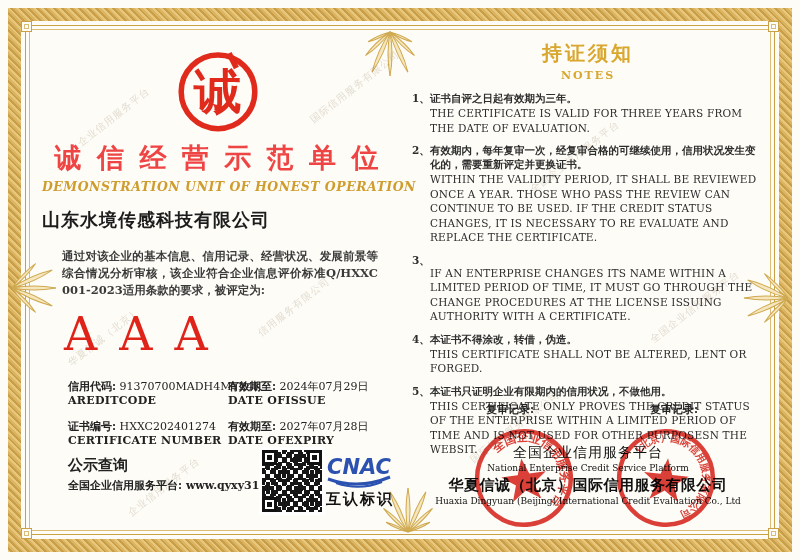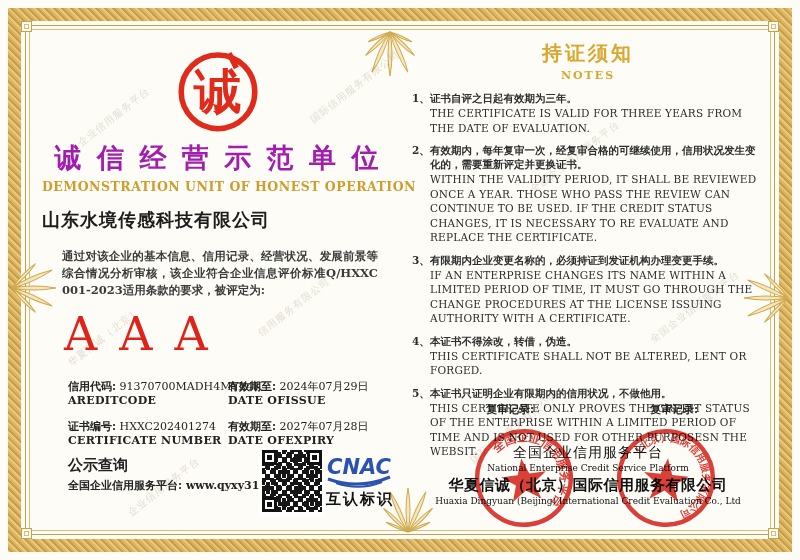--- a/index.html
+++ b/index.html
@@ -25,23 +25,23 @@
   .orn-left{left:8px;top:248px;transform:rotate(-90deg);transform-origin:40px 40px;}
   .orn-right{left:712px;top:258px;transform:rotate(90deg);transform-origin:40px 40px;}
 
   
   .wm{position:absolute;font-size:10px;color:rgba(165,145,115,.30);white-space:nowrap;
       transform:rotate(-38deg);letter-spacing:1px;pointer-events:none;}
 
   
   .left{position:absolute;left:42px;top:34px;width:352px;}
   .logo{width:92px;height:92px;margin:10px auto 2px;}
-  .title-zh{margin-top:4px;text-align:center;color:#a21caf;font-weight:bold;
+  .title-zh{margin-top:4px;text-align:center;color:#ef4444;font-weight:bold;
             font-size:27px;letter-spacing:3px;font-family:"DejaVu Sans","Liberation Sans",sans-serif;white-space:nowrap;}
-  .title-en{text-align:right;color:#cf9c2e;font-weight:bold;font-size:12.5px;letter-spacing:.5px;margin-top:3px;white-space:nowrap;}
+  .title-en{text-align:right;color:#cf9c2e;font-weight:bold;font-size:12.5px;letter-spacing:.5px;margin-top:3px;white-space:nowrap;font-style:italic;}
   .company{text-align:left;color:#1c1c1c;font-weight:bold;font-size:18px;letter-spacing:1px;
            margin-top:14px;font-family:"DejaVu Sans","Liberation Sans",sans-serif;}
   .statement{margin:16px 8px 0 20px;width:316px;font-size:11.5px;line-height:17px;color:#3a3a3a;
              font-weight:bold;text-align:justify;}
   .grade{margin-top:8px;text-align:left;color:#e02318;font-size:46px;letter-spacing:22px;
          padding-left:22px;font-weight:normal;}
   .fields{position:absolute;left:26px;top:348px;width:330px;font-size:11px;color:#222;}
   .frow{position:absolute;line-height:14px;}
   .flabel{font-weight:bold;}
   .fen{font-weight:bold;letter-spacing:.3px;}
@@ -216,21 +216,21 @@
         <span><span class="nzh">证书自评之日起有效期为三年。</span><br>
         <span class="nen">THE CERTIFICATE IS VALID FOR THREE YEARS FROM THE DATE OF EVALUATION.</span></span>
       </div>
       <div class="nitem">
         <span class="nno">2、</span>
         <span><span class="nzh">有效期内，每年复审一次，经复审合格的可继续使用，信用状况发生变化的，需要重新评定并更换证书。</span><br>
         <span class="nen">WITHIN THE VALIDITY PERIOD, IT SHALL BE REVIEWED ONCE A YEAR. THOSE WHO PASS THE REVIEW CAN CONTINUE TO BE USED. IF THE CREDIT STATUS CHANGES, IT IS NECESSARY TO RE EVALUATE AND REPLACE THE CERTIFICATE.</span></span>
       </div>
       <div class="nitem">
         <span class="nno">3、</span>
-        <span><span class="nzh">有限期内企业变更名称的，必须持证到发证机构办理变更手续。</span><br>
+        <span><br>
         <span class="nen">IF AN ENTERPRISE CHANGES ITS NAME WITHIN A LIMITED PERIOD OF TIME, IT MUST GO THROUGH THE CHANGE PROCEDURES AT THE LICENSE ISSUING AUTHORITY WITH A CERTIFICATE.</span></span>
       </div>
       <div class="nitem">
         <span class="nno">4、</span>
         <span><span class="nzh">本证书不得涂改，转借，伪造。</span><br>
         <span class="nen">THIS CERTIFICATE SHALL NOT BE ALTERED, LENT OR FORGED.</span></span>
       </div>
       <div class="nitem">
         <span class="nno">5、</span>
         <span><span class="nzh">本证书只证明企业有限期内的信用状况，不做他用。</span><br>

